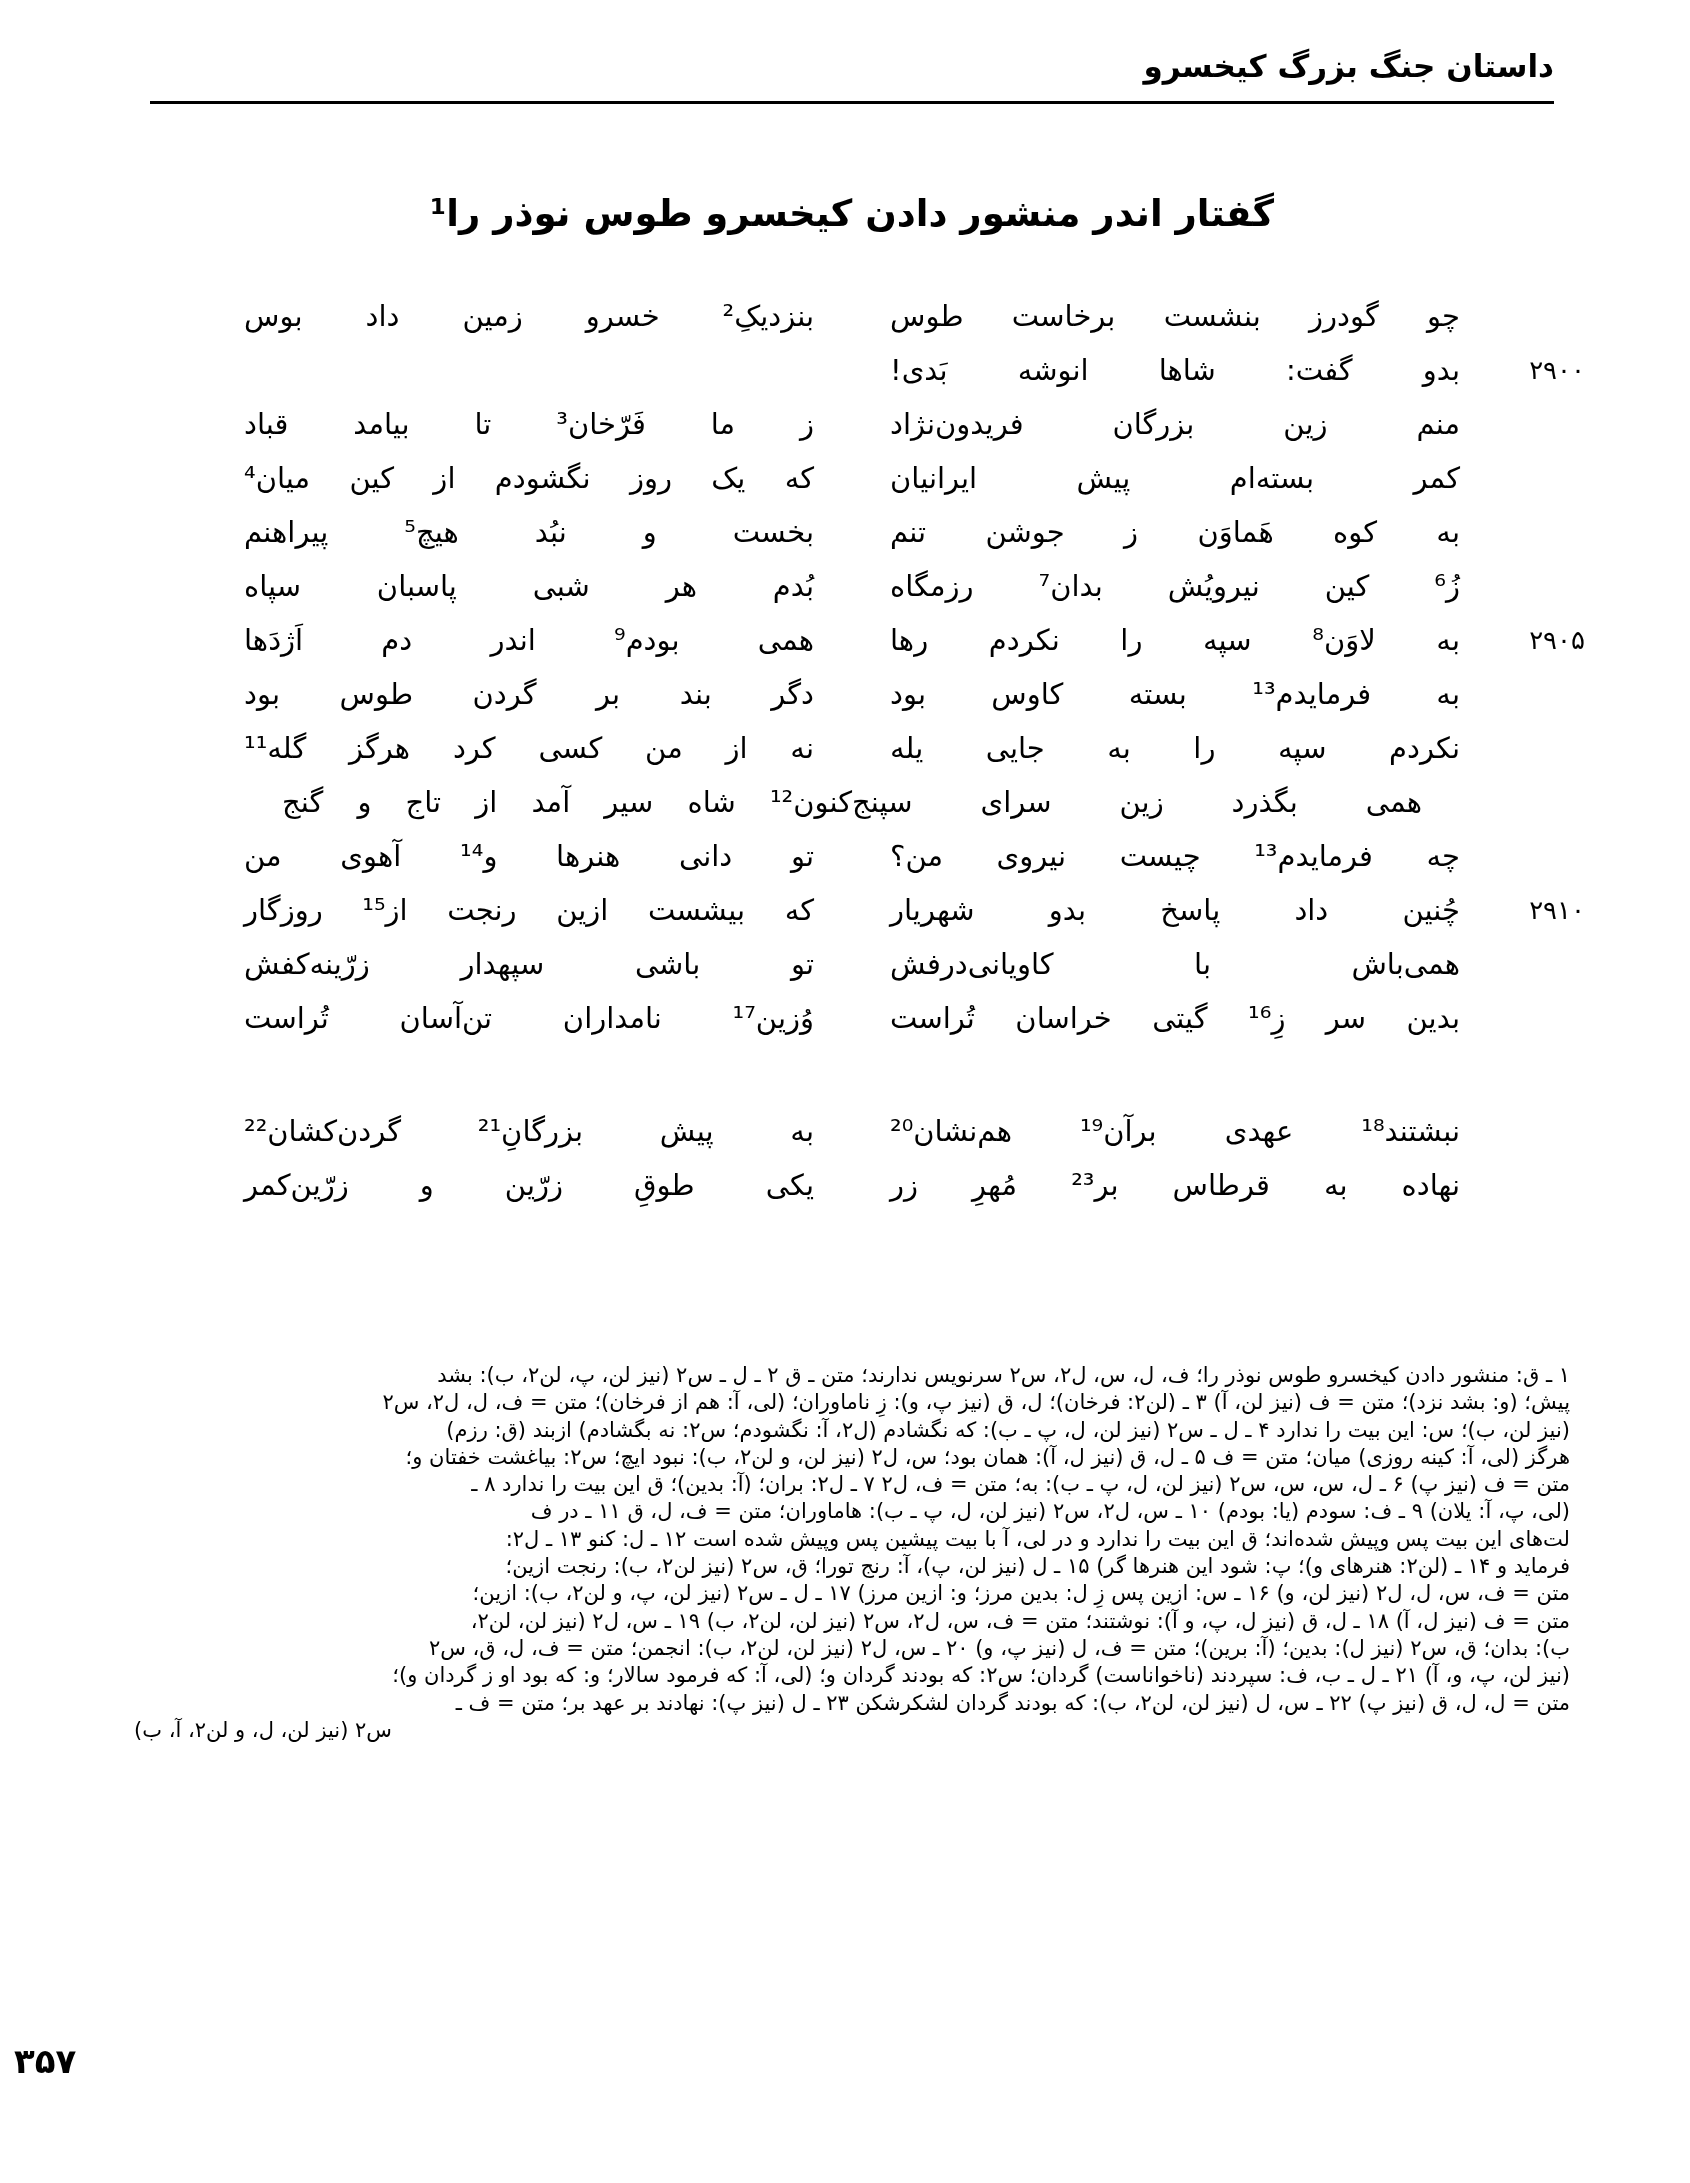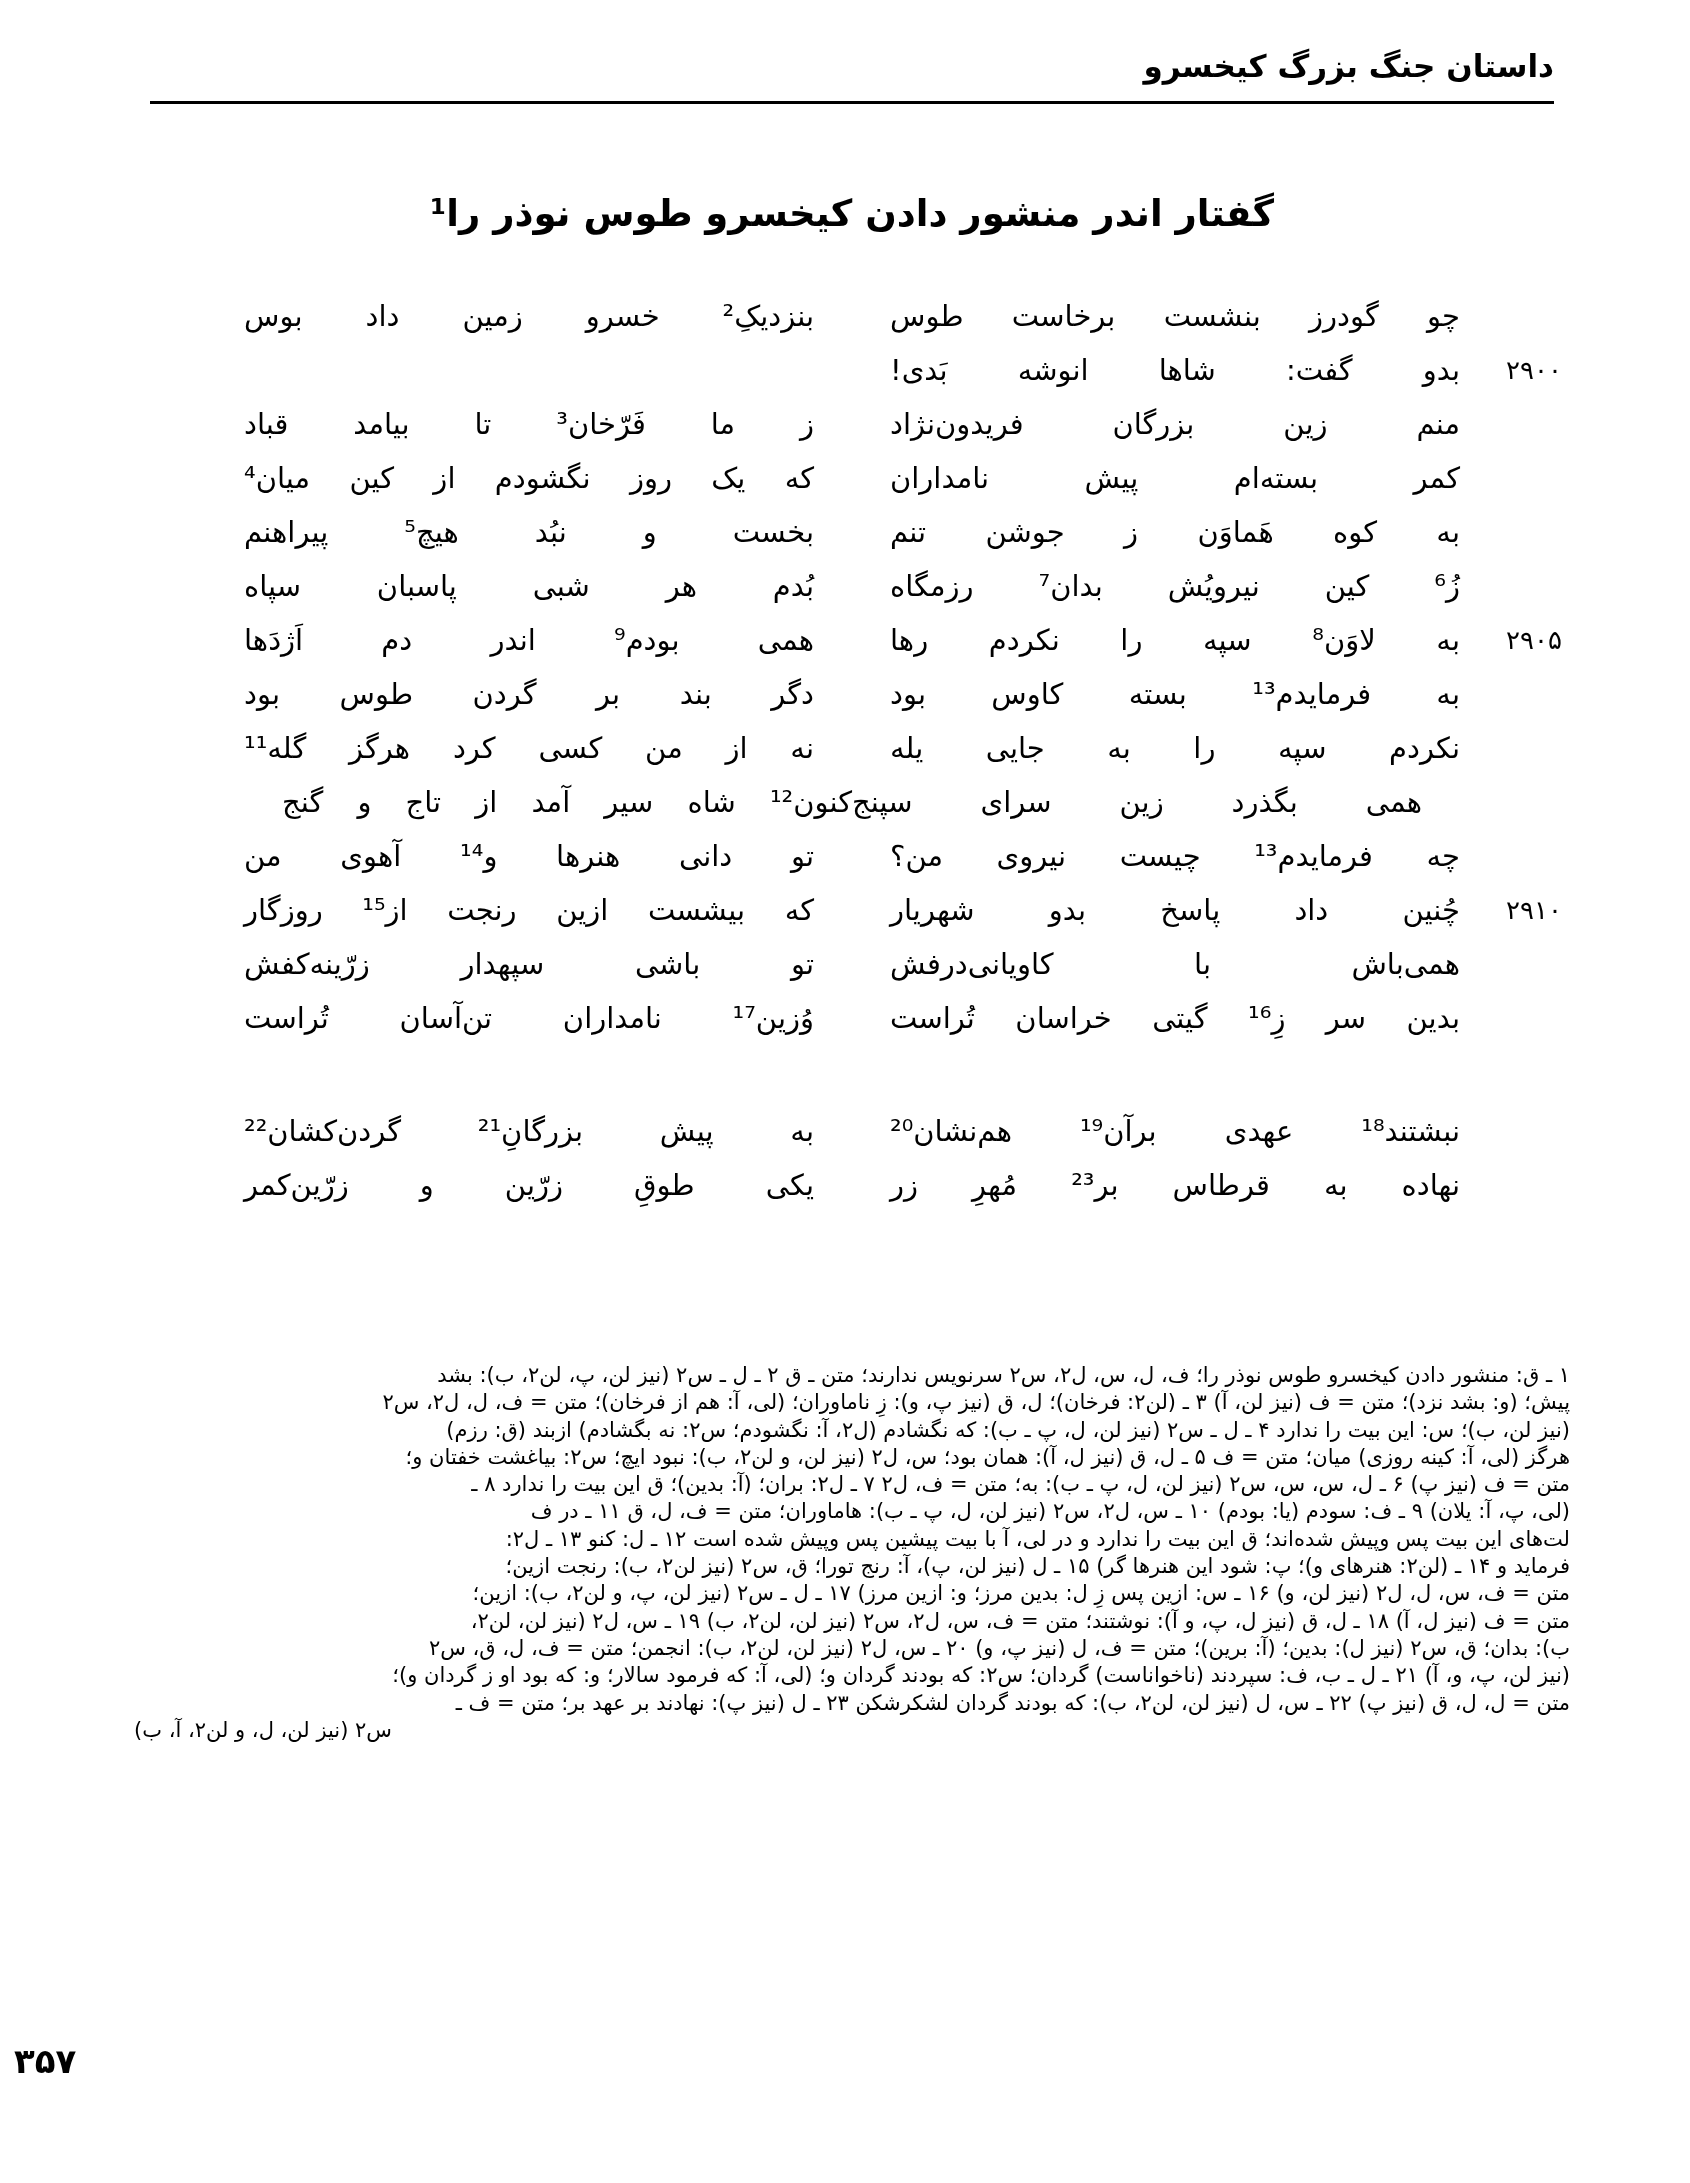--- a/index.html
+++ b/index.html
@@ -98,21 +98,20 @@
   }
   .hemistich span.stretch {
     display: inline-block;
     width: 100%;
   }
   .verse-number {
     position: absolute;
     right: -125px;
     top: 0;
     width: 102px;
-    text-align: center;
     font-size: 26px;
     line-height: 54px;
     direction: rtl;
     white-space: nowrap;
   }
 
   
   .apparatus {
     position: absolute;
     top: 1362px;
@@ -168,21 +167,21 @@
       </div>
       <div class="couplet">
         <div class="verse-number">۲۹۰۰</div>
         <div class="hemistich right"><span class="stretch">بدو گفت: شاها انوشه بَدی!</span></div>
       </div>
       <div class="couplet">
         <div class="hemistich right"><span class="stretch">منم زین بزرگان فریدون‌نژاد</span></div>
         <div class="hemistich left"><span class="stretch">ز ما فَرّخان³ تا بیامد قباد</span></div>
       </div>
       <div class="couplet">
-        <div class="hemistich right"><span class="stretch">کمر بسته‌ام پیش نامداران</span></div>
+        <div class="hemistich right"><span class="stretch">کمر بسته‌ام پیش ایرانیان</span></div>
         <div class="hemistich left"><span class="stretch">که یک روز نگشودم از کین میان⁴</span></div>
       </div>
       <div class="couplet">
         <div class="hemistich right"><span class="stretch">به کوه هَماوَن ز جوشن تنم</span></div>
         <div class="hemistich left"><span class="stretch">بخست و نبُد هیچ⁵ پیراهنم</span></div>
       </div>
       <div class="couplet">
         <div class="hemistich right"><span class="stretch">زُ⁶ کین نیرویُش بدان⁷ رزمگاه</span></div>
         <div class="hemistich left"><span class="stretch">بُدم هر شبی پاسبان سپاه</span></div>
       </div>

